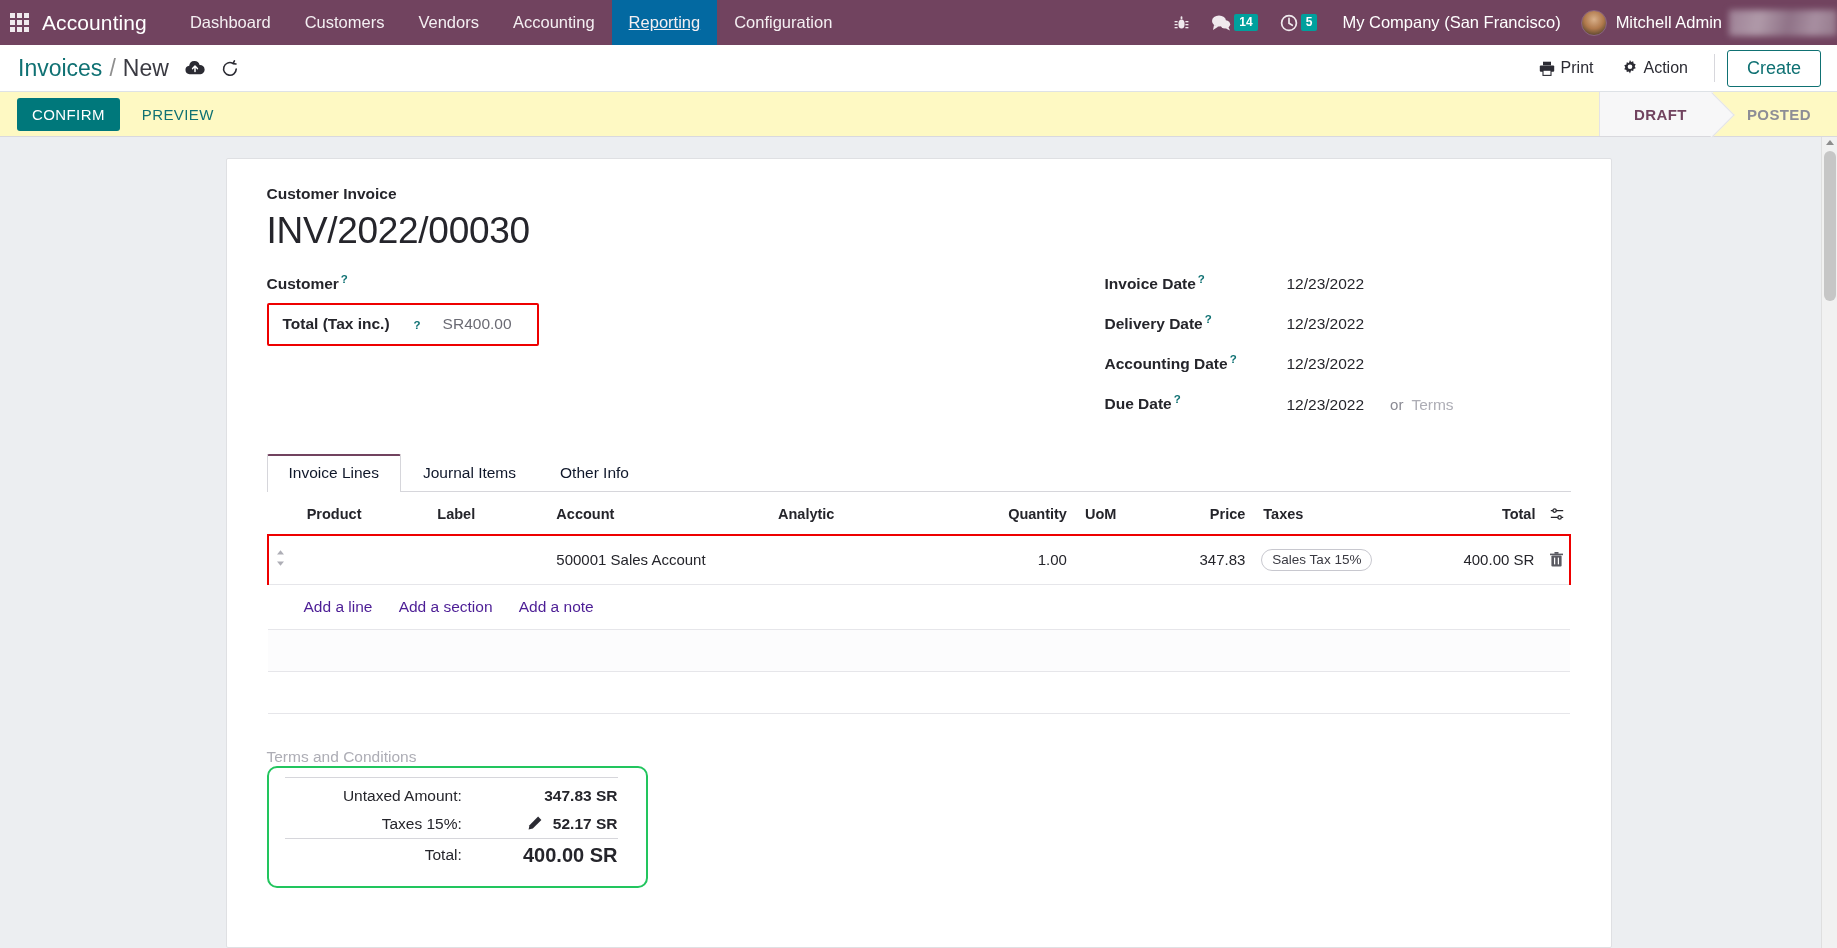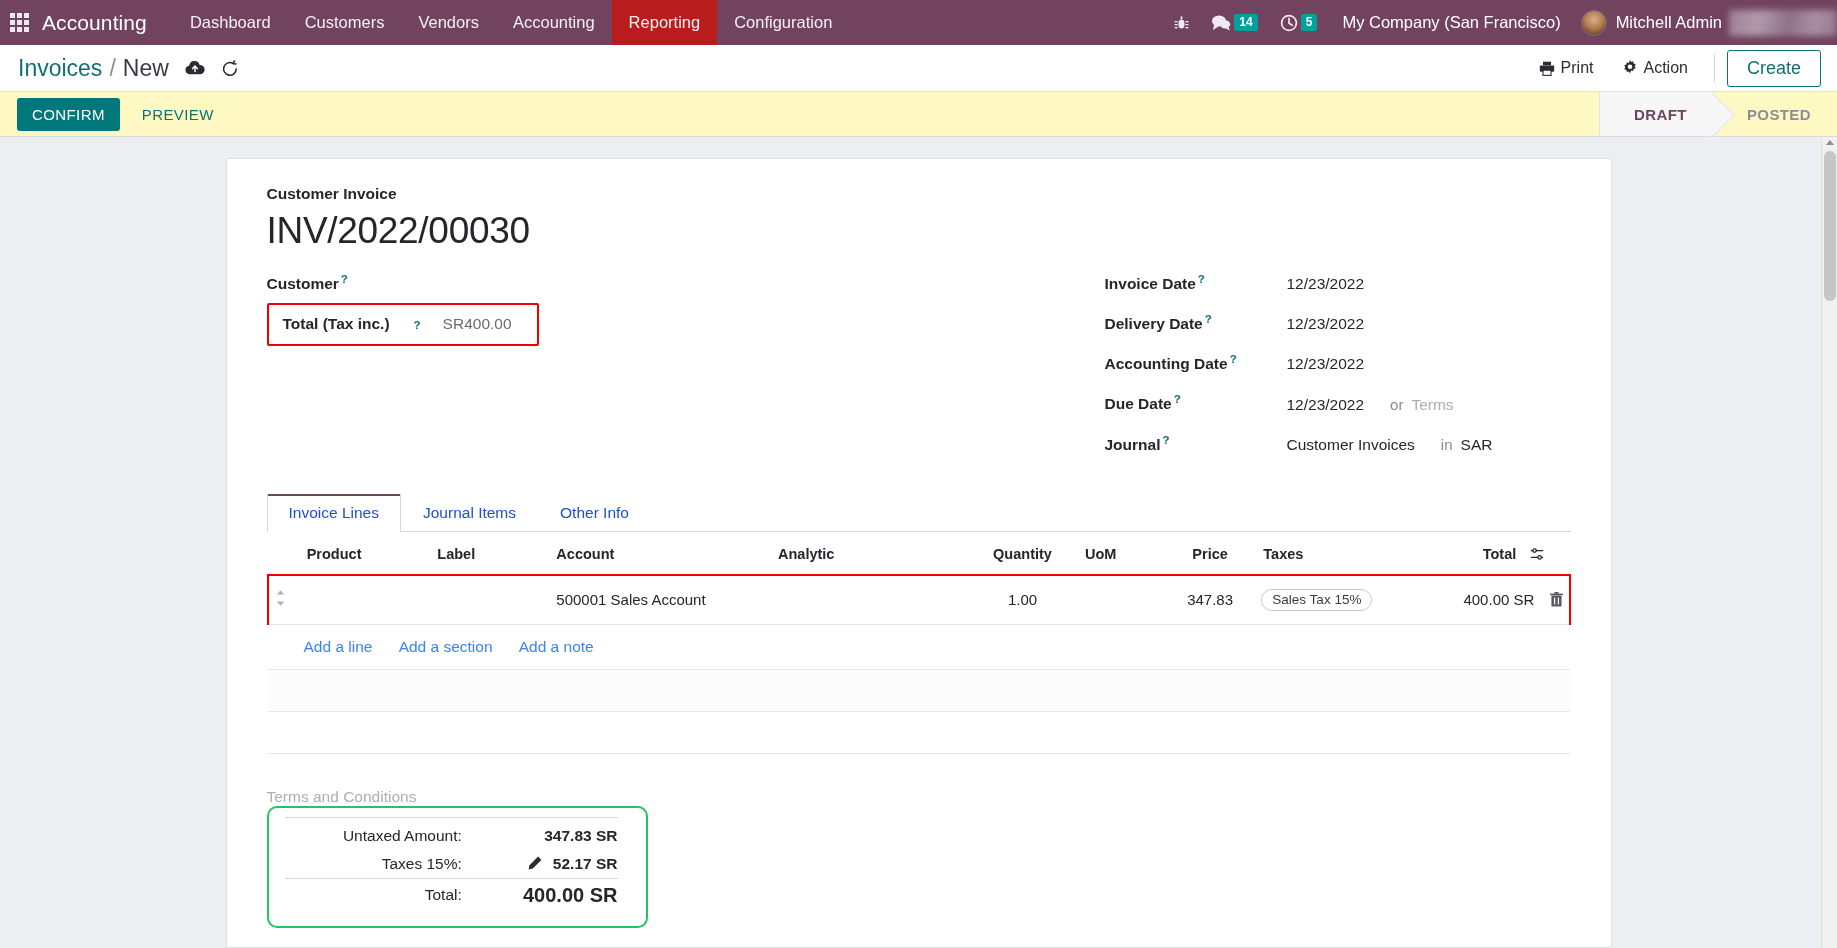--- a/index.html
+++ b/index.html
@@ -40,21 +40,21 @@
   .nav-items { display: flex; align-items: center; height: 100%; }
   .nav-item {
     padding: 0 17px;
     height: 100%;
     display: flex; align-items: center;
     cursor: pointer;
     font-size: 16.5px;
     color: #f4eff2;
     white-space: nowrap;
   }
-  .nav-item.active { background: #b91c1c; }
+  .nav-item.active { background: #0369a1; text-decoration: underline; }
   .nav-right {
     margin-left: auto;
     display: flex;
     align-items: center;
     height: 100%;
     padding-right: 0;
   }
   .nav-icon {
     display: flex; align-items: center;
     padding: 0 11px; cursor: pointer;
@@ -254,21 +254,21 @@
     margin-top: 2px;
   }
   .hl-box .flabel { margin-right: 22px; }
 
   
   .notebook { margin-top: 20px; }
   .tabs { display: flex; border-bottom: 1px solid #d6d6db; }
   .tab {
     padding: 9px 21px 10px 21px;
     font-size: 15.5px;
-    color: #1d4ed8;
+    color: #0f172a;
     cursor: pointer;
     border: 1px solid transparent;
     border-bottom: none;
     margin-bottom: -1px;
     background: transparent;
   }
   .tab.active {
     background: #fff;
     border-color: #d6d6db;
     border-top: 2px solid #71435f;
@@ -279,21 +279,21 @@
   table.lines { width: 100%; border-collapse: collapse; margin-top: 2px; }
   table.lines th {
     font-size: 14.5px;
     font-weight: 700;
     color: #25252b;
     padding: 12px 6px 12px 6px;
     border-bottom: 1px solid #d6d6db;
     text-align: left;
     white-space: nowrap;
   }
-  table.lines th.num, table.lines td.num { text-align: center; }
+  table.lines th.num, table.lines td.num { text-align: right; }
   table.lines td {
     font-size: 15px;
     color: #25252b;
     padding: 13px 6px;
     border-bottom: 1px solid #e6e6ea;
     white-space: nowrap;
   }
   .row-hl td { border-top: 2px solid #ee0000; border-bottom: 2px solid #ee0000; }
   .row-hl td:first-child { border-left: 2px solid #ee0000; }
   .row-hl td:last-child { border-right: 2px solid #ee0000; }
@@ -308,21 +308,21 @@
     padding: 2px 10px 3px 10px;
     font-size: 13.5px;
     color: #3a3a42;
     background: #fff;
     margin-left: 10px;
     vertical-align: middle;
   }
   .trash { color: #5a5a62; margin-left: 11px; cursor: pointer; font-size: 15px; }
   .addrow td { padding: 11px 6px 12px 6px; border-bottom: 1px solid #e6e6ea; }
   .addlink {
-    color: #3b82f6;
+    color: #4c1d95;
     font-size: 15.5px;
     margin-right: 22px;
     cursor: pointer;
   }
   .filler-row td { height: 42px; border-bottom: 1px solid #e6e6ea; background: #fcfcfd; }
   .filler-row2 td { height: 42px; border-bottom: 1px solid #e6e6ea; background: #fff; }
 
   
   .footer { display: flex; margin-top: 12px; flex-direction: column; }
   .terms {
@@ -516,26 +516,20 @@
         </div>
         <div class="frow">
           <span class="flabel"><span>Accounting Date</span><span class="qmark">?</span></span>
           <span class="fval">12/23/2022</span>
         </div>
         <div class="frow">
           <span class="flabel"><span>Due Date</span><span class="qmark">?</span></span>
           <span class="fval">12/23/2022</span>
           <span class="inline-lbl">or</span>
           <span class="fval placeholder">Terms</span>
-        </div>
-        <div class="frow">
-          <span class="flabel"><span>Journal</span><span class="qmark">?</span></span>
-          <span class="fval">Customer Invoices</span>
-          <span class="inline-lbl">in</span>
-          <span class="fval">SAR</span>
         </div>
       </div>
     </div>
 
     <div class="notebook">
       <div class="tabs">
         <div class="tab active">Invoice Lines</div>
         <div class="tab">Journal Items</div>
         <div class="tab">Other Info</div>
       </div>

